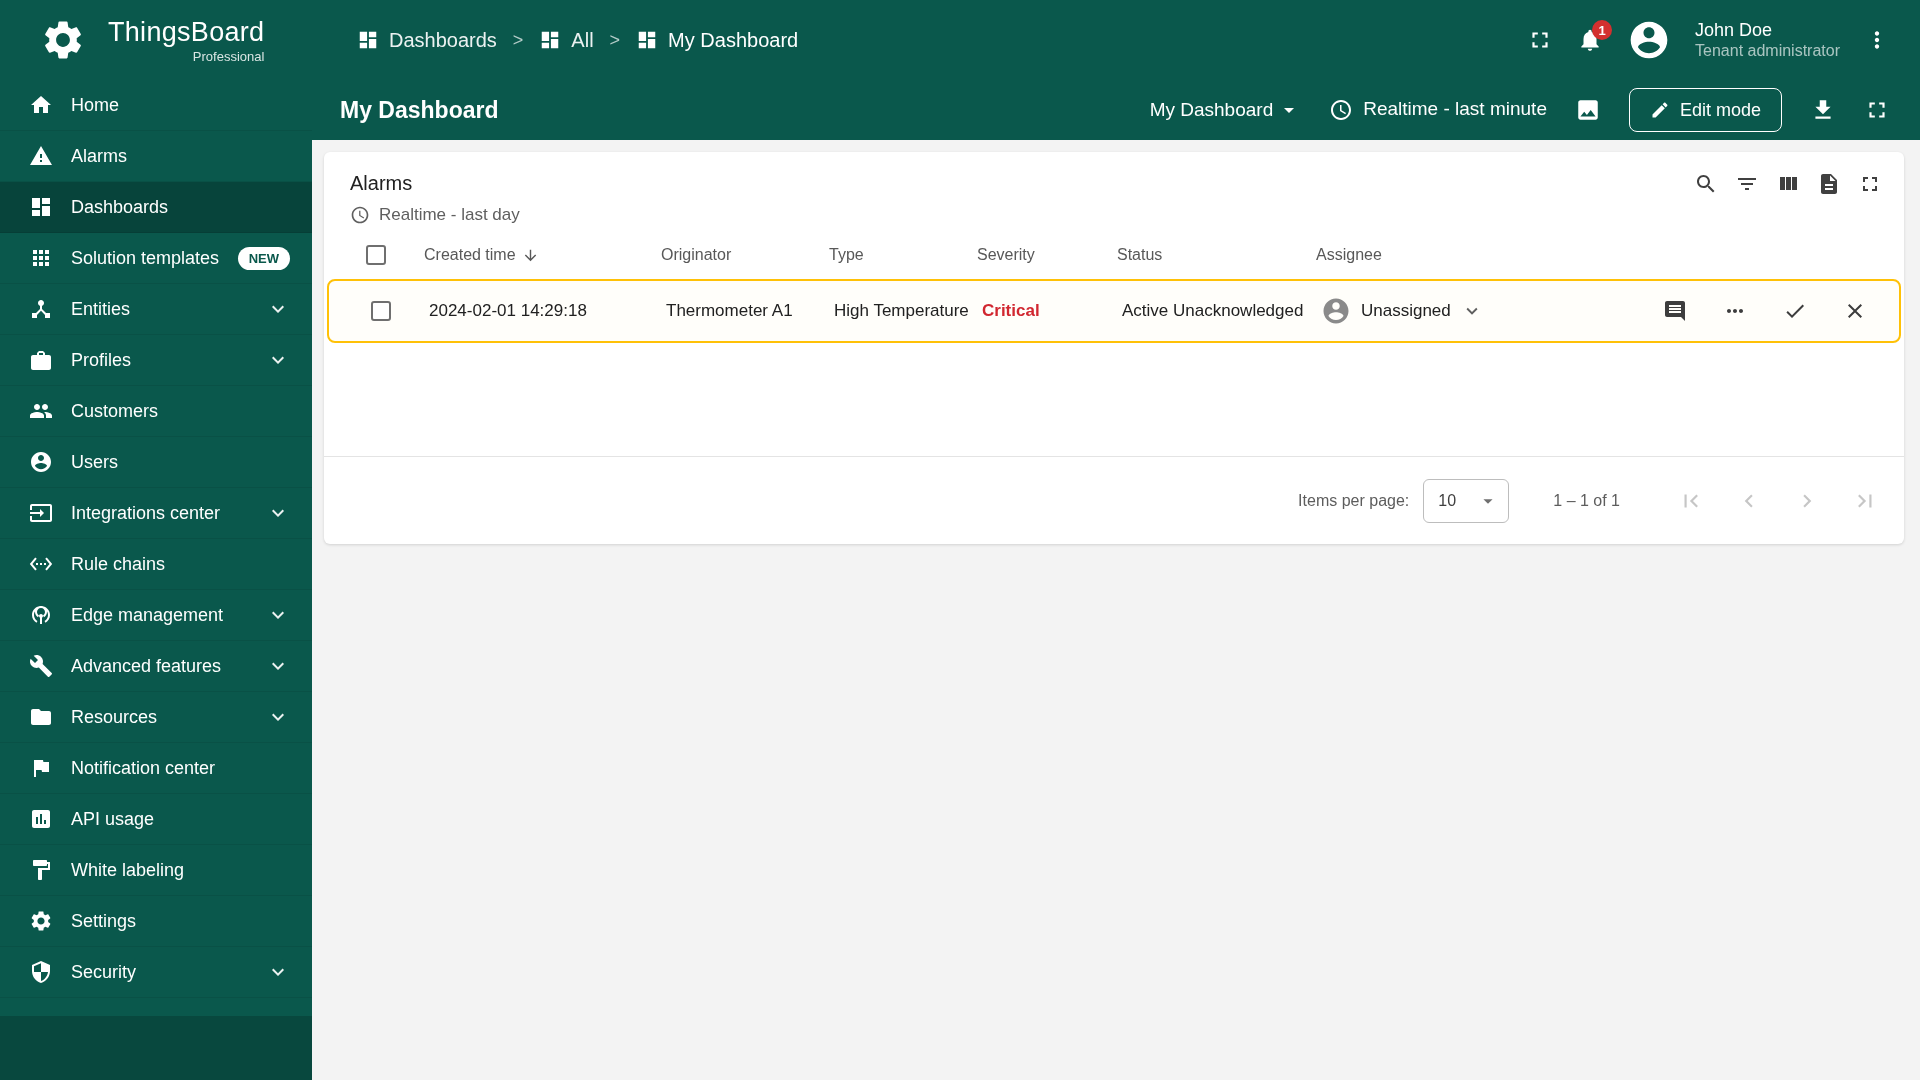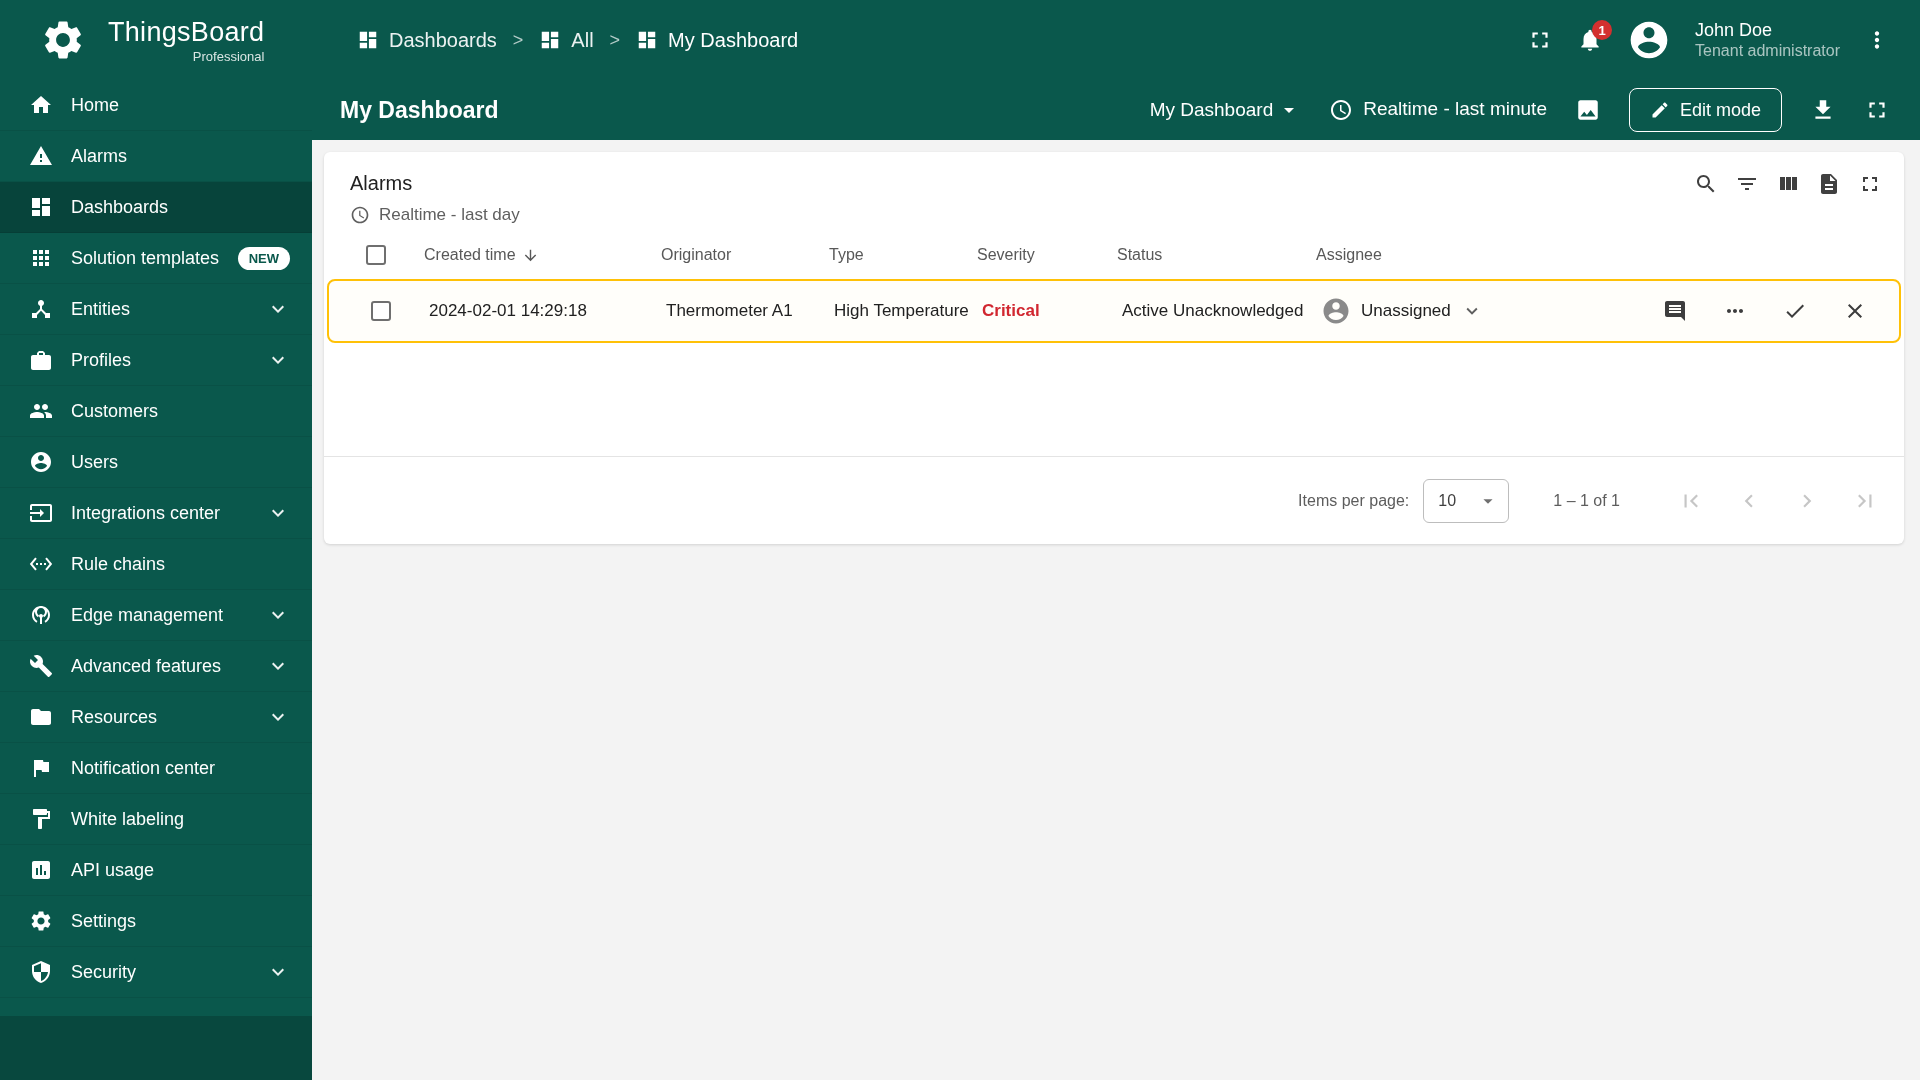--- a/index.html
+++ b/index.html
@@ -205,29 +205,29 @@
           </svg>
       </div>
       <div class="menu-item">
         <svg class="mi" viewBox="0 0 24 24">
             <path d="M14.4 6L14 4H5v17h2v-7h5.6l.4 2h7V6z"></path>
           </svg>
         <span class="lbl">Notification center</span>
       </div>
       <div class="menu-item">
         <svg class="mi" viewBox="0 0 24 24">
+            <path d="M19 3H5c-1.1 0-2 .9-2 2v14c0 1.1.9 2 2 2h14c1.1 0 2-.9 2-2V5c0-1.1-.9-2-2-2zM9 17H7v-7h2v7zm4 0h-2V7h2v10zm4 0h-2v-4h2v4z"></path>
+          </svg>
+        <span class="lbl">API usage</span>
+      </div>
+      <div class="menu-item">
+        <svg class="mi" viewBox="0 0 24 24">
             <path d="M18 4V3c0-.55-.45-1-1-1H5c-.55 0-1 .45-1 1v4c0 .55.45 1 1 1h12c.55 0 1-.45 1-1V6h1v4H9v11c0 .55.45 1 1 1h2c.55 0 1-.45 1-1v-9h8V4h-3z"></path>
           </svg>
         <span class="lbl">White labeling</span>
-      </div>
-      <div class="menu-item">
-        <svg class="mi" viewBox="0 0 24 24">
-            <path d="M19 3H5c-1.1 0-2 .9-2 2v14c0 1.1.9 2 2 2h14c1.1 0 2-.9 2-2V5c0-1.1-.9-2-2-2zM9 17H7v-7h2v7zm4 0h-2V7h2v10zm4 0h-2v-4h2v4z"></path>
-          </svg>
-        <span class="lbl">API usage</span>
       </div>
       <div class="menu-item">
         <svg class="mi" viewBox="0 0 24 24">
             <path d="M19.14 12.94c.04-.3.06-.61.06-.94 0-.32-.02-.64-.07-.94l2.03-1.58c.18-.14.23-.41.12-.61l-1.92-3.32c-.12-.22-.37-.29-.59-.22l-2.39.96c-.5-.38-1.03-.7-1.62-.94l-.36-2.54c-.04-.24-.24-.41-.48-.41h-3.84c-.24 0-.43.17-.47.41l-.36 2.54c-.59.24-1.13.57-1.62.94l-2.39-.96c-.22-.08-.47 0-.59.22L2.74 8.87c-.12.21-.08.47.12.61l2.03 1.58c-.05.3-.09.63-.09.94s.02.64.07.94l-2.03 1.58c-.18.14-.23.41-.12.61l1.92 3.32c.12.22.37.29.59.22l2.39-.96c.5.38 1.03.7 1.62.94l.36 2.54c.05.24.24.41.48.41h3.84c.24 0 .44-.17.47-.41l.36-2.54c.59-.24 1.13-.56 1.62-.94l2.39.96c.22.08.47 0 .59-.22l1.92-3.32c.12-.22.07-.47-.12-.61l-2.01-1.58zM12 15.6c-1.98 0-3.6-1.62-3.6-3.6s1.62-3.6 3.6-3.6 3.6 1.62 3.6 3.6-1.62 3.6-3.6 3.6z"></path>
           </svg>
         <span class="lbl">Settings</span>
       </div>
       <div class="menu-item">
         <svg class="mi" viewBox="0 0 24 24">
             <path d="M12 1L3 5v6c0 5.55 3.84 10.74 9 12 5.16-1.26 9-6.45 9-12V5l-9-4zm0 10.99h7c-.53 4.12-3.28 7.79-7 8.94V12H5V6.3l7-3.11v8.8z"></path>

